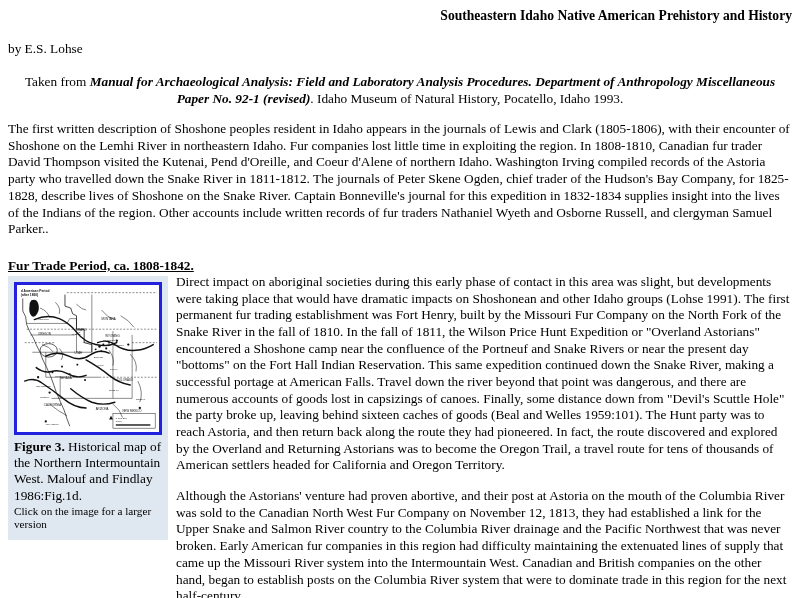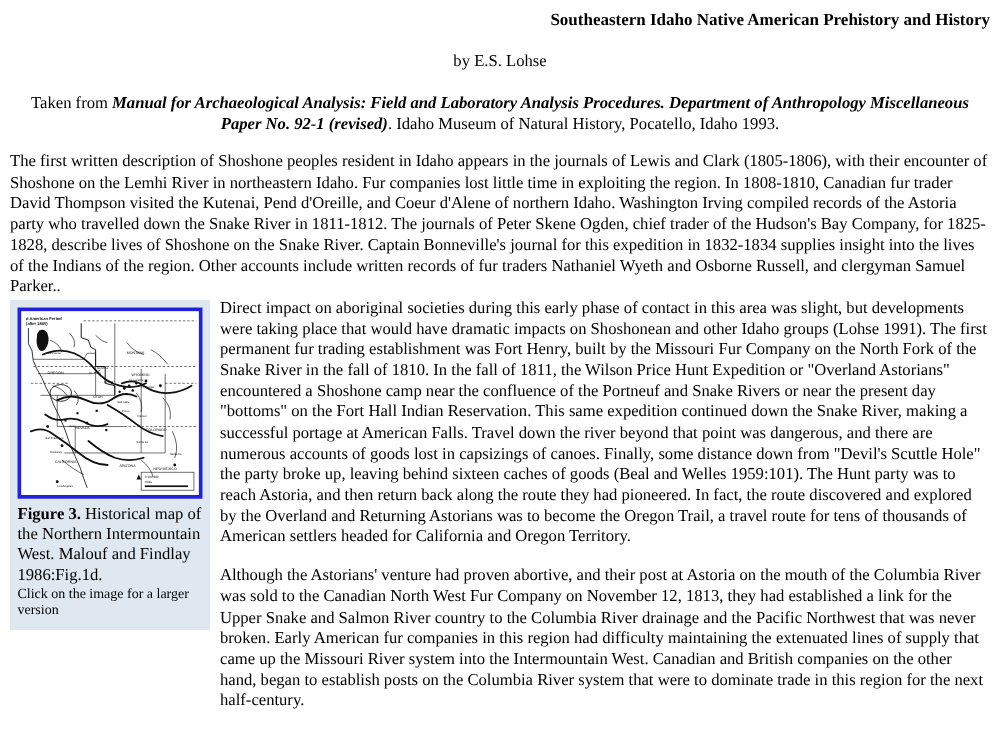--- a/index.html
+++ b/index.html
@@ -24,21 +24,20 @@
   }
   h1.doc-title {
     font-size: 13.6px;
     font-weight: bold;
     text-align: right;
     margin: 0 0 0 0;
     padding: 0;
     line-height: 1.25;
   }
   p.byline {
-    text-align: center;
     margin: 16px 0 0 0;
     font-size: 13.3px;
   }
   p.source {
     text-align: center;
     margin: 16px 0 0 0;
     font-size: 13.3px;
     line-height: 1.28;
   }
   p.source i, p.source em {
@@ -110,20 +109,21 @@
 
   <h1 class="doc-title">Southeastern Idaho Native American Prehistory and History</h1>
 
   <p class="byline">by E.S. Lohse</p>
 
   <p class="source"><span>Taken from </span><em>Manual for Archaeological Analysis: Field and Laboratory Analysis Procedures. Department of Anthropology Miscellaneous Paper No. 92-1 (revised)</em><span>. Idaho Museum of Natural History, Pocatello, Idaho 1993.</span></p>
 
 
   <p class="body-para">The first written description of Shoshone peoples resident in Idaho appears in the journals of Lewis and Clark (1805-1806), with their encounter of Shoshone on the Lemhi River in northeastern Idaho. Fur companies lost little time in exploiting the region. In 1808-1810, Canadian fur trader David Thompson visited the Kutenai, Pend d'Oreille, and Coeur d'Alene of northern Idaho. Washington Irving compiled records of the Astoria party who travelled down the Snake River in 1811-1812. The journals of Peter Skene Ogden, chief trader of the Hudson's Bay Company, for 1825-1828, describe lives of Shoshone on the Snake River. Captain Bonneville's journal for this expedition in 1832-1834 supplies insight into the lives of the Indians of the region. Other accounts include written records of fur traders Nathaniel Wyeth and Osborne Russell, and clergyman Samuel Parker..</p>
 
+  <h2 class="section-heading underlined">Fur Trade Period, ca. 1808-1842.</h2>
 
   <div class="clearfix">
 
     <div class="figure-block">
       <div class="figure-img-frame">
         <svg viewBox="0 0 148 153" preserveAspectRatio="none">
           <rect x="0" y="0" width="148" height="153" fill="#ffffff"></rect>
 
           <text x="4" y="7" font-family="Liberation Sans, sans-serif" font-size="3.4" font-weight="bold" fill="#111">d American Period</text>
           <text x="4" y="11.5" font-family="Liberation Sans, sans-serif" font-size="3.4" font-weight="bold" fill="#111">(after 1860)</text>

